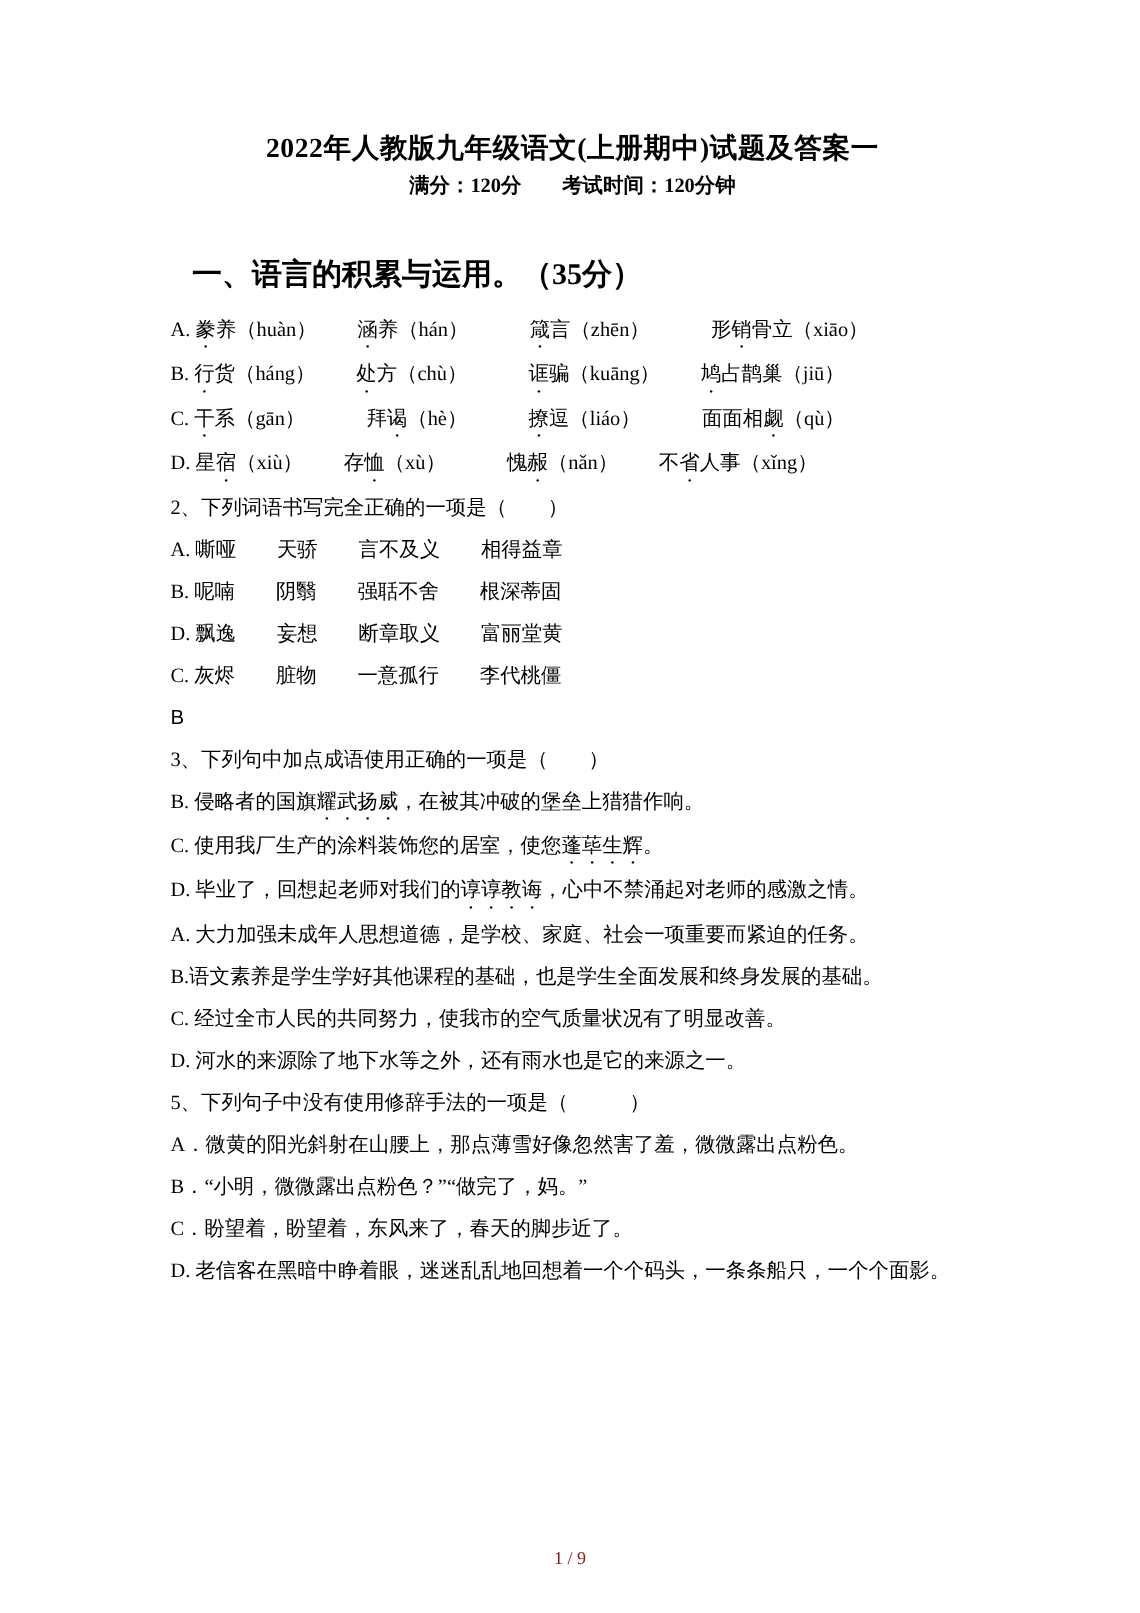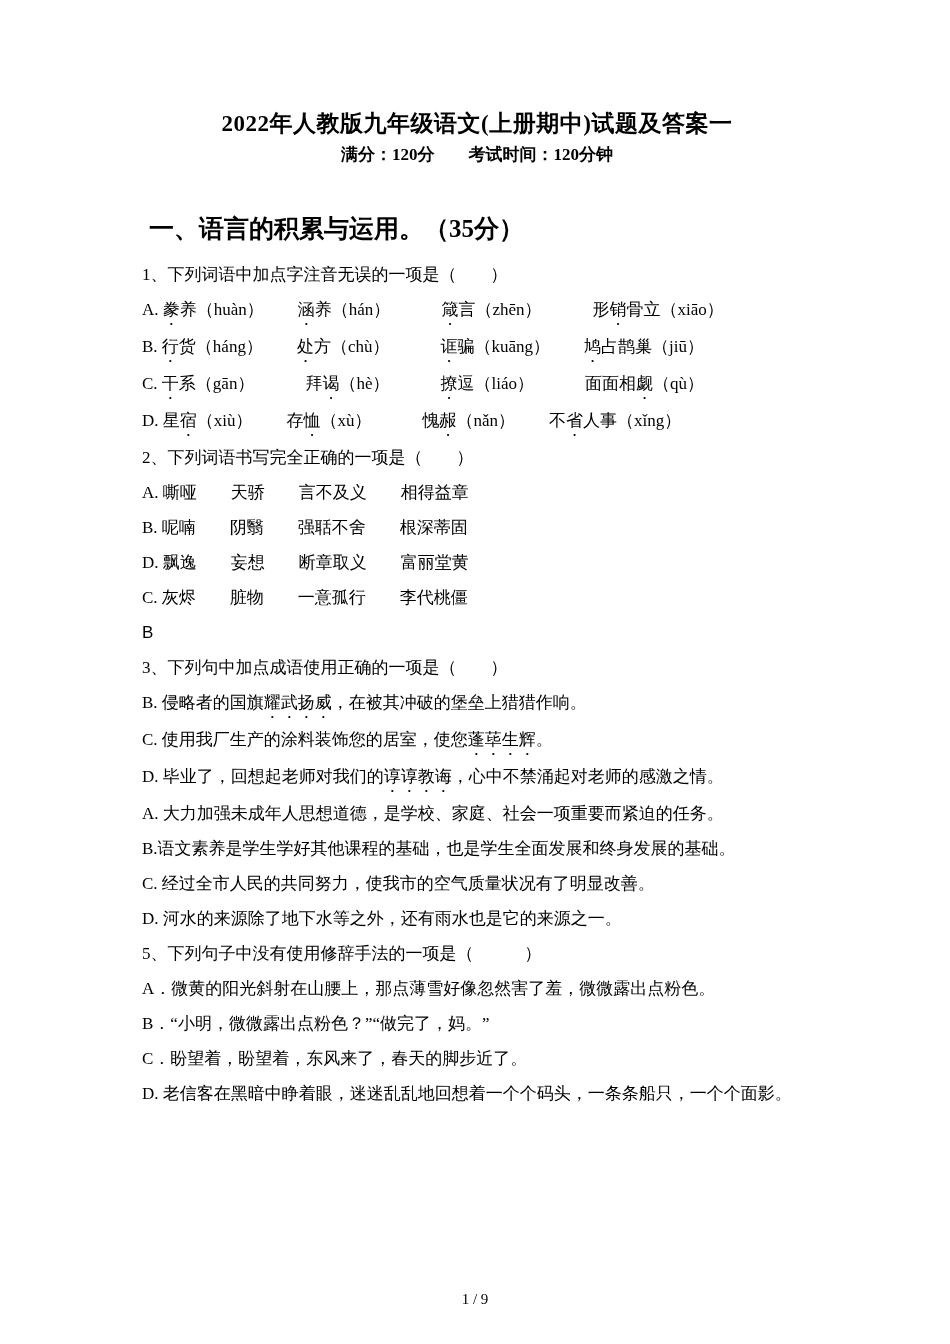--- a/index.html
+++ b/index.html
@@ -19,50 +19,49 @@
   .title {
     font-size: 23px; font-weight: 700;
     text-align: center; margin: 0; letter-spacing: 0.5px;
   }
   .subtitle {
     font-size: 17px; font-weight: 700;
     text-align: center; margin-top: 4px;
   }
   .section-heading {
     font-size: 25px; font-weight: 700;
-    margin: 46px 0 12px 7px;
+    margin: 46px 0 12px 18px;
   }
   .line {
     font-size: 17px; line-height: 35px;
     white-space: pre-wrap;
   }
   .answer-line { font-family: "Liberation Sans", sans-serif; }
   .em-dot {
     -webkit-text-emphasis: filled dot;
     -webkit-text-emphasis-position: under;
     text-emphasis: filled dot;
     text-emphasis-position: under right;
   }
   .footer {
     position: absolute; left: 0; right: 0; bottom: 36px;
-    text-align: center; font-size: 15px; color: #000000;
+    text-align: center; font-size: 15px; color: #7f1d1d;
   }
 </style>
 </head>
 <body>
 
 <div class="page">
 
   <h1 class="title">2022年人教版九年级语文(上册期中)试题及答案一</h1>
   <div class="subtitle">满分：120分　　考试时间：120分钟</div>
 
   <h2 class="section-heading">一、语言的积累与运用。（35分）</h2>
 
   <div class="q">
-    <div class="line">1、下列词语中加点字注音无误的一项是（　　）</div>
     <div class="line"><span>A. </span><span class="em-dot">豢</span><span>养（huàn）　　</span><span class="em-dot">涵</span><span>养（hán）　　　</span><span class="em-dot">箴</span><span>言（zhēn）　　　形</span><span class="em-dot">销</span><span>骨立（xiāo）</span></div>
     <div class="line"><span>B. </span><span class="em-dot">行</span><span>货（háng）　　</span><span class="em-dot">处</span><span>方（chù）　　　</span><span class="em-dot">诓</span><span>骗（kuāng）　　</span><span class="em-dot">鸠</span><span>占鹊巢（jiū）</span></div>
     <div class="line"><span>C. </span><span class="em-dot">干</span><span>系（gān）　　　拜</span><span class="em-dot">谒</span><span>（hè）　　　</span><span class="em-dot">撩</span><span>逗（liáo）　　　面面相</span><span class="em-dot">觑</span><span>（qù）</span></div>
     <div class="line"><span>D. 星</span><span class="em-dot">宿</span><span>（xiù）　　存</span><span class="em-dot">恤</span><span>（xù）　　　愧</span><span class="em-dot">赧</span><span>（nǎn）　　不</span><span class="em-dot">省</span><span>人事（xǐng）</span></div>
   </div>
 
   <div class="q">
     <div class="line">2、下列词语书写完全正确的一项是（　　）</div>
     <div class="line">A. 嘶哑　　天骄　　言不及义　　相得益章</div>
     <div class="line">B. 呢喃　　阴翳　　强聒不舍　　根深蒂固</div>

